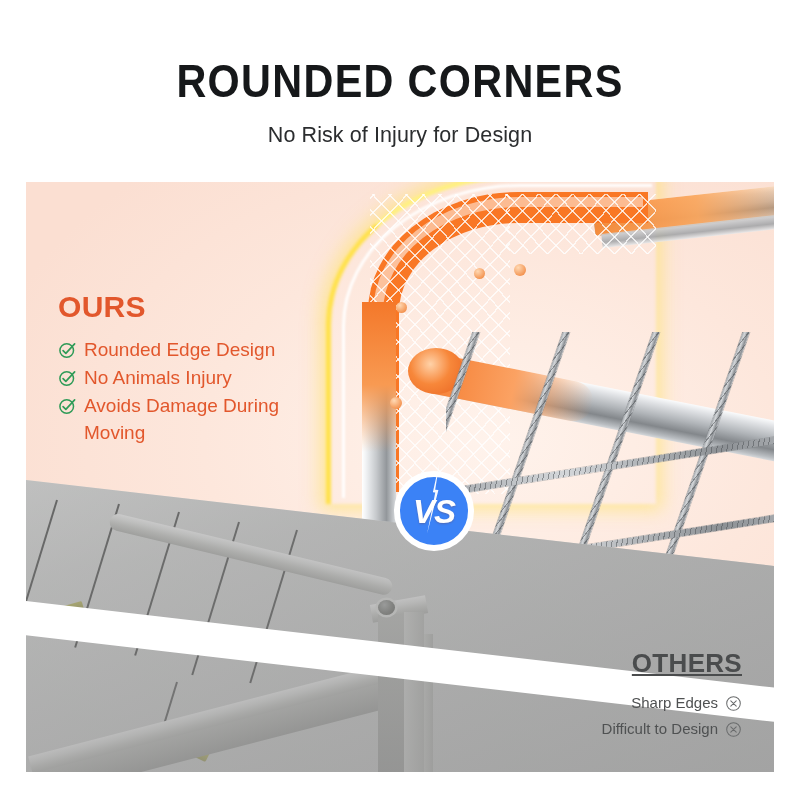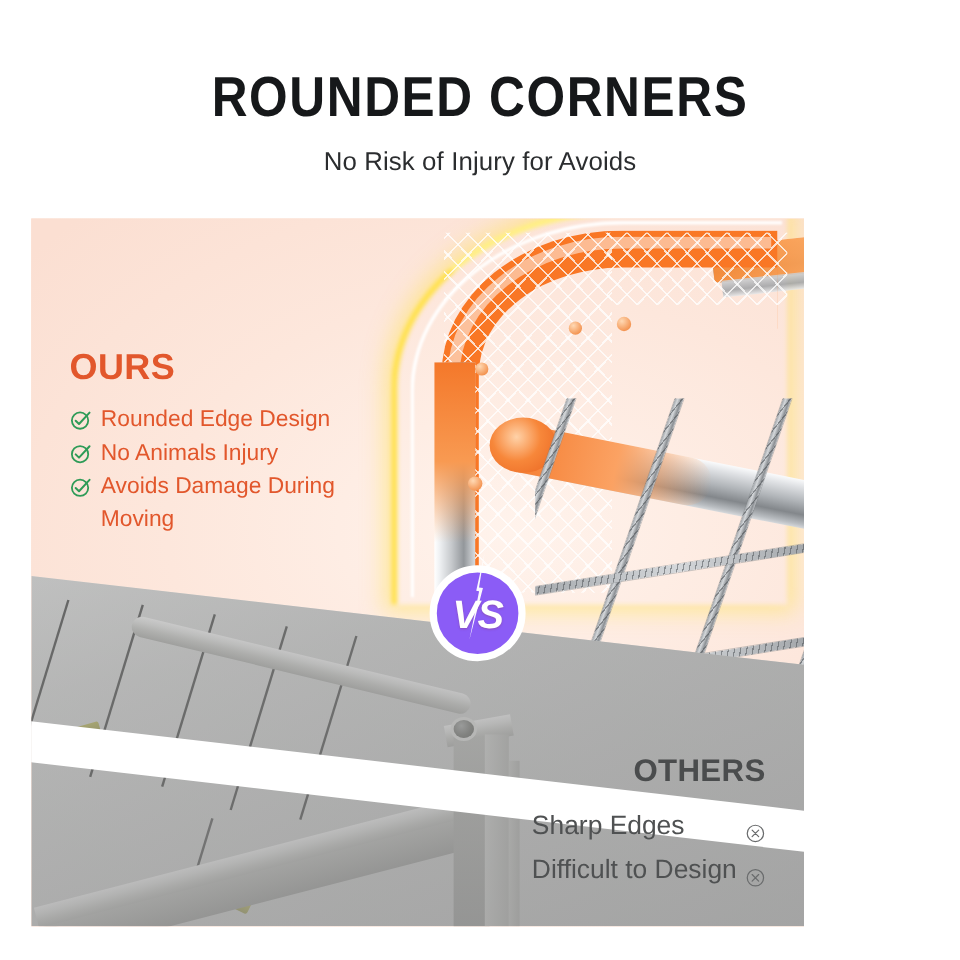--- a/index.html
+++ b/index.html
@@ -21,21 +21,21 @@
     transform:scaleX(0.88); transform-origin:center;
   }
   .subtitle {
     font-size:21.5px; color:#2b2d2f; font-weight:normal;
     padding-top:19px; letter-spacing:0.1px;
   }
 
   
   .panel {
     position:absolute; left:26px; top:182px;
-    width:644px; height:590px;
+    width:748px; height:590px;
     overflow:hidden; background:#fce4d8;
   }
 
   
   .ours-bg {
     position:absolute; inset:0;
     background:
       radial-gradient(ellipse 520px 360px at 62% 44%, #fff3ec 0%, #fde7dc 55%, #fbdfd2 100%),
       linear-gradient(160deg,#fde3d6 0%,#fce7dc 60%,#fbe1d4 100%);
   }
@@ -212,31 +212,32 @@
   .ours-text { white-space:pre-line; }
   .ours-item.wrap .ours-text { display:block; }
 
   
   .others-block {
     position:absolute; right:32px; bottom:28px; text-align:right; z-index:7;
   }
   .others-title {
     font-size:26px; font-weight:bold; color:#4a4c4d; letter-spacing:.3px;
     margin-bottom:13px;
+    text-decoration:underline;
   }
   .others-item {
-    display:flex; align-items:center; justify-content:space-between;
-    font-size:22px; color:#4f5152; line-height:1.52; margin-bottom:3px;
+    display:flex; align-items:center; justify-content:flex-end;
+    font-size:15px; color:#4f5152; line-height:1.52; margin-bottom:3px;
   }
   .x-ic { flex:0 0 auto; width:17px; height:17px; margin-left:7px; }
 
   
   .vs-badge {
-    position:absolute; left:332px; top:289px; width:80px; height:80px;
-    border-radius:50%; background:#8b5cf6;
+    position:absolute; left:368px; top:289px; width:80px; height:80px;
+    border-radius:50%; background:#3b82f6;
     border:6px solid #ffffff;
     display:flex; align-items:center; justify-content:center;
     z-index:9;
   }
   .vs-text {
     position:relative; color:#fff; font-weight:bold; font-size:33px;
     font-style:italic; letter-spacing:-1px; line-height:1;
     text-shadow:0 1px 2px rgba(140,40,0,.25);
   }
   .vs-bolt {
@@ -248,21 +249,21 @@
     transform:rotate(7deg);
   }
 </style>
 </head>
 <body>
 
 <div class="page">
 
   <div class="header">
     <div class="title">ROUNDED CORNERS</div>
-    <div class="subtitle">No Risk of Injury for Avoids</div>
+    <div class="subtitle">No Risk of Injury for Design</div>
   </div>
 
   <div class="panel">
 
     <div class="ours-bg"></div>
 
     <div class="photo-top">
       <div style="position:absolute;left:330px;top:0;width:420px;height:400px;">
 
         <div class="glow-arc"></div>

